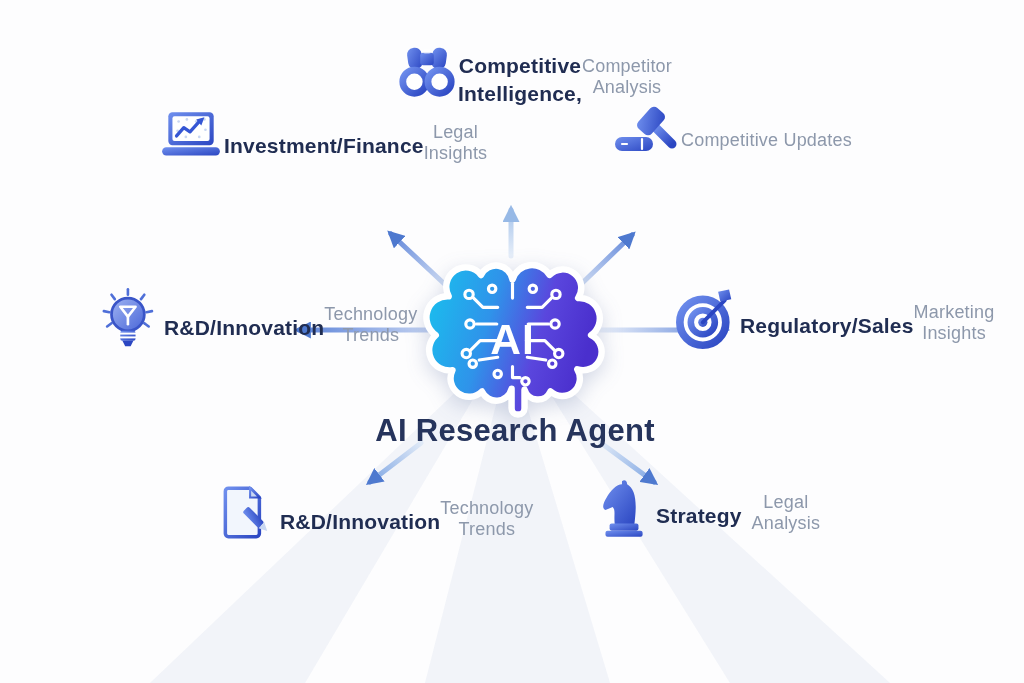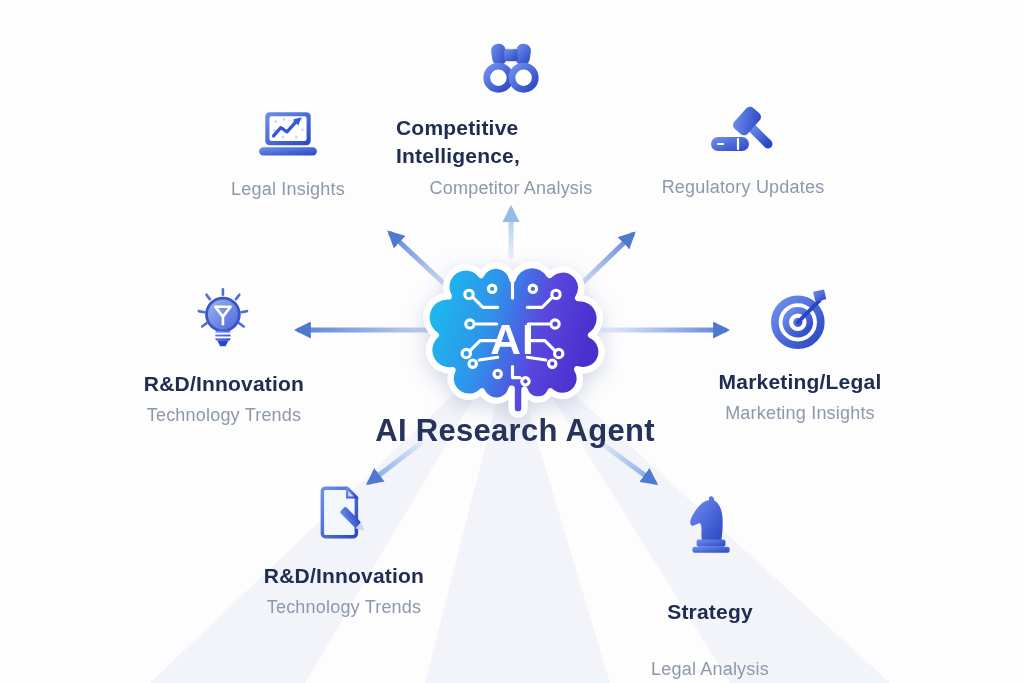--- a/index.html
+++ b/index.html
@@ -2,21 +2,21 @@
 <html><head>
 <meta charset="utf-8">
 <style>
   html,body{margin:0;padding:0;background:#e8e8e8;}
   .stage{
     position:relative;width:1024px;height:683px;margin:0 auto;
     background:#fdfdfe;overflow:hidden;
     font-family:"Liberation Sans","DejaVu Sans",sans-serif;
   }
   svg.layer{position:absolute;left:0;top:0;}
-  .node{position:absolute;display:flex;flex-direction:column;align-items:center;text-align:left;}
+  .node{position:absolute;display:flex;flex-direction:row;align-items:center;text-align:center;}
   .node .icon{display:flex;align-items:center;justify-content:center;}
   .node .title{
     margin-top:14px;font-size:21px;font-weight:700;color:#202d52;line-height:1.35;letter-spacing:.2px;
   }
   .node .subtitle{
     margin-top:7px;font-size:18px;font-weight:400;color:#8d98ab;letter-spacing:.2px;
   }
   .center-title{
     position:absolute;left:315px;top:413px;width:400px;text-align:center;
     font-size:31px;font-weight:700;color:#26345c;letter-spacing:.3px;
@@ -102,20 +102,21 @@
             <circle cx="19" cy="24" r="1.3"></circle>
             <circle cx="46" cy="23" r="1.3"></circle>
           <circle cx="27" cy="30" r="1.3"></circle>
             <circle cx="40" cy="30" r="1.3"></circle>
         </g>
         <polyline points="18,29 25,21 31,25 41,14" fill="none" stroke="#3556d4" stroke-width="3.2" stroke-linecap="round" stroke-linejoin="round"></polyline>
         <polygon points="45,11 37,13 42,19" fill="#3556d4"></polygon>
         <rect x="4" y="40" width="56" height="8" rx="4" fill="url(#ig)"></rect>
       </svg>
     </div>
+    <div class="title">Investment/Finance</div>
     <div class="subtitle">Legal Insights</div>
   </div>
 
   <div class="node" style="left:396px;top:38px;width:230px;">
     <div class="icon">
       <svg width="62" height="62" viewBox="0 0 64 64">
         <g fill="url(#ig)">
           <rect x="12" y="6" width="15" height="22" rx="7" transform="rotate(-8 19 17)"></rect>
           <rect x="37" y="6" width="15" height="22" rx="7" transform="rotate(8 45 17)"></rect>
           <rect x="25" y="11" width="14" height="13" rx="3"></rect>
@@ -132,21 +133,21 @@
   <div class="node" style="left:613px;top:104px;width:260px;">
     <div class="icon">
       <svg width="68" height="66" viewBox="0 0 68 64">
         <line x1="42" y1="22" x2="59" y2="39" stroke="url(#ig)" stroke-width="9" stroke-linecap="round"></line>
         <rect x="-14" y="-9" width="28" height="18" rx="5" transform="translate(38,16) rotate(-48)" fill="url(#ig)"></rect>
         <rect x="2" y="32" width="38" height="14" rx="7" fill="url(#ig)"></rect>
         <line x1="9" y1="39" x2="14" y2="39" stroke="#ffffff" stroke-width="2.2" stroke-linecap="round"></line>
         <line x1="29" y1="34" x2="29" y2="44" stroke="#ffffff" stroke-width="2.2" stroke-linecap="round"></line>
       </svg>
     </div>
-    <div class="subtitle">Regulatory Updates</div>
+    <div class="subtitle">Competitive Updates</div>
   </div>
 
   <div class="node" style="left:94px;top:286px;width:260px;">
     <div class="icon">
       <svg width="70" height="70" viewBox="0 0 64 64">
         <g stroke="#4f6fd8" stroke-width="2.4" stroke-linecap="round">
           <line x1="31" y1="3" x2="31" y2="8"></line>
           <line x1="16" y1="8" x2="19" y2="12"></line>
           <line x1="46" y1="8" x2="43" y2="12"></line>
           <line x1="9" y1="23" x2="14" y2="24"></line>
@@ -170,21 +171,21 @@
   <div class="node" style="left:670px;top:284px;width:260px;">
     <div class="icon">
       <svg width="70" height="70" viewBox="0 0 64 64">
         <circle cx="30" cy="35" r="21" fill="#ffffff" stroke="url(#ig)" stroke-width="7"></circle>
         <circle cx="30" cy="35" r="11" fill="#ffffff" stroke="url(#ig)" stroke-width="6"></circle>
         <circle cx="30" cy="35" r="4.2" fill="url(#ig)"></circle>
         <line x1="30" y1="35" x2="50" y2="15" stroke="#2b46c2" stroke-width="3.6" stroke-linecap="round"></line>
         <polygon points="46,16 44,7 54,5 56,14" fill="url(#ig)"></polygon>
       </svg>
     </div>
-    <div class="title">Marketing/Legal</div>
+    <div class="title">Regulatory/Sales</div>
     <div class="subtitle">Marketing Insights</div>
   </div>
 
   <div class="node" style="left:214px;top:482px;width:260px;">
     <div class="icon">
       <svg width="66" height="66" viewBox="0 0 64 64">
         <path d="M14,6 h21 l9,9 v35 a3,3 0 0 1 -3,3 H14 a3,3 0 0 1 -3,-3 V9 a3,3 0 0 1 3,-3 Z" fill="#f2f6fd" stroke="url(#ig)" stroke-width="3.4" stroke-linejoin="round"></path>
         <path d="M35,6 l9,9 h-9 Z" fill="#c9d7f2" stroke="url(#ig)" stroke-width="2"></path>
         <g stroke="url(#ig)" stroke-width="3" stroke-linecap="round">
           <line x1="18" y1="21" x2="36" y2="21"></line>
@@ -195,21 +196,21 @@
         <g transform="translate(41,37) rotate(-45)">
           <rect x="-4" y="-15" width="8" height="22" rx="2" fill="url(#ig)"></rect>
           <path d="M-4,7 L0,15 L4,7 Z" fill="#c9d7f2"></path>
         </g>
       </svg>
     </div>
     <div class="title">R&amp;D/Innovation</div>
     <div class="subtitle">Technology Trends</div>
   </div>
 
-  <div class="node" style="left:590px;top:492px;width:240px;gap:26px;">
+  <div class="node" style="left:590px;top:476px;width:240px;">
     <div class="icon">
       <svg width="66" height="66" viewBox="0 0 64 64">
         <path d="M24,47 C23,38 25,33 22,30 L15,33 C11,31 13,26 16,21 C20,14 26,8 31,8 L31,5 C33,3 36,4 36,8 C44,13 46,24 43,47 Z" fill="url(#ig)"></path>
         <rect x="19" y="46" width="28" height="7" rx="2" fill="url(#ig)"></rect>
         <rect x="15" y="53" width="36" height="6" rx="2" fill="url(#ig)"></rect>
       </svg>
     </div>
     <div class="title">Strategy</div>
     <div class="subtitle">Legal Analysis</div>
   </div>

